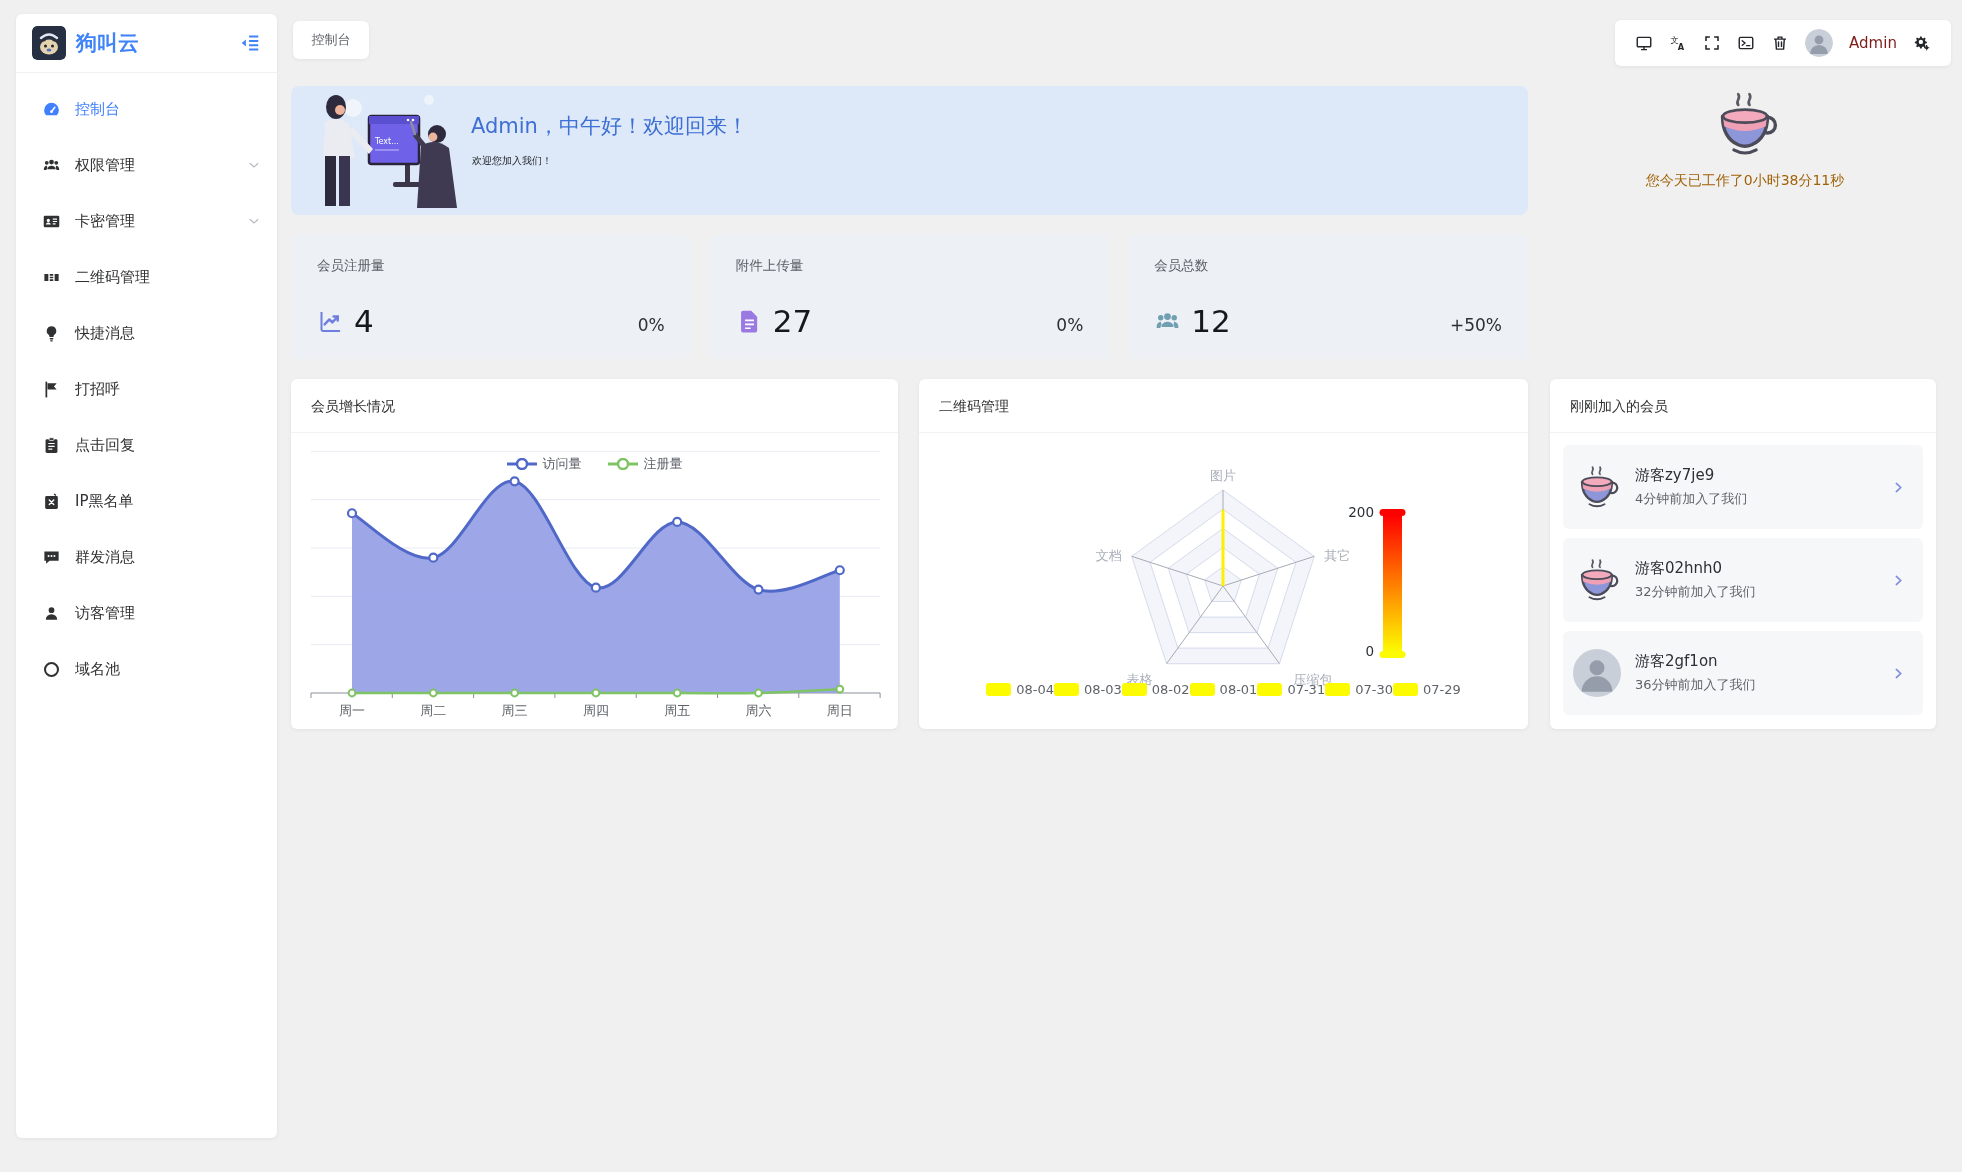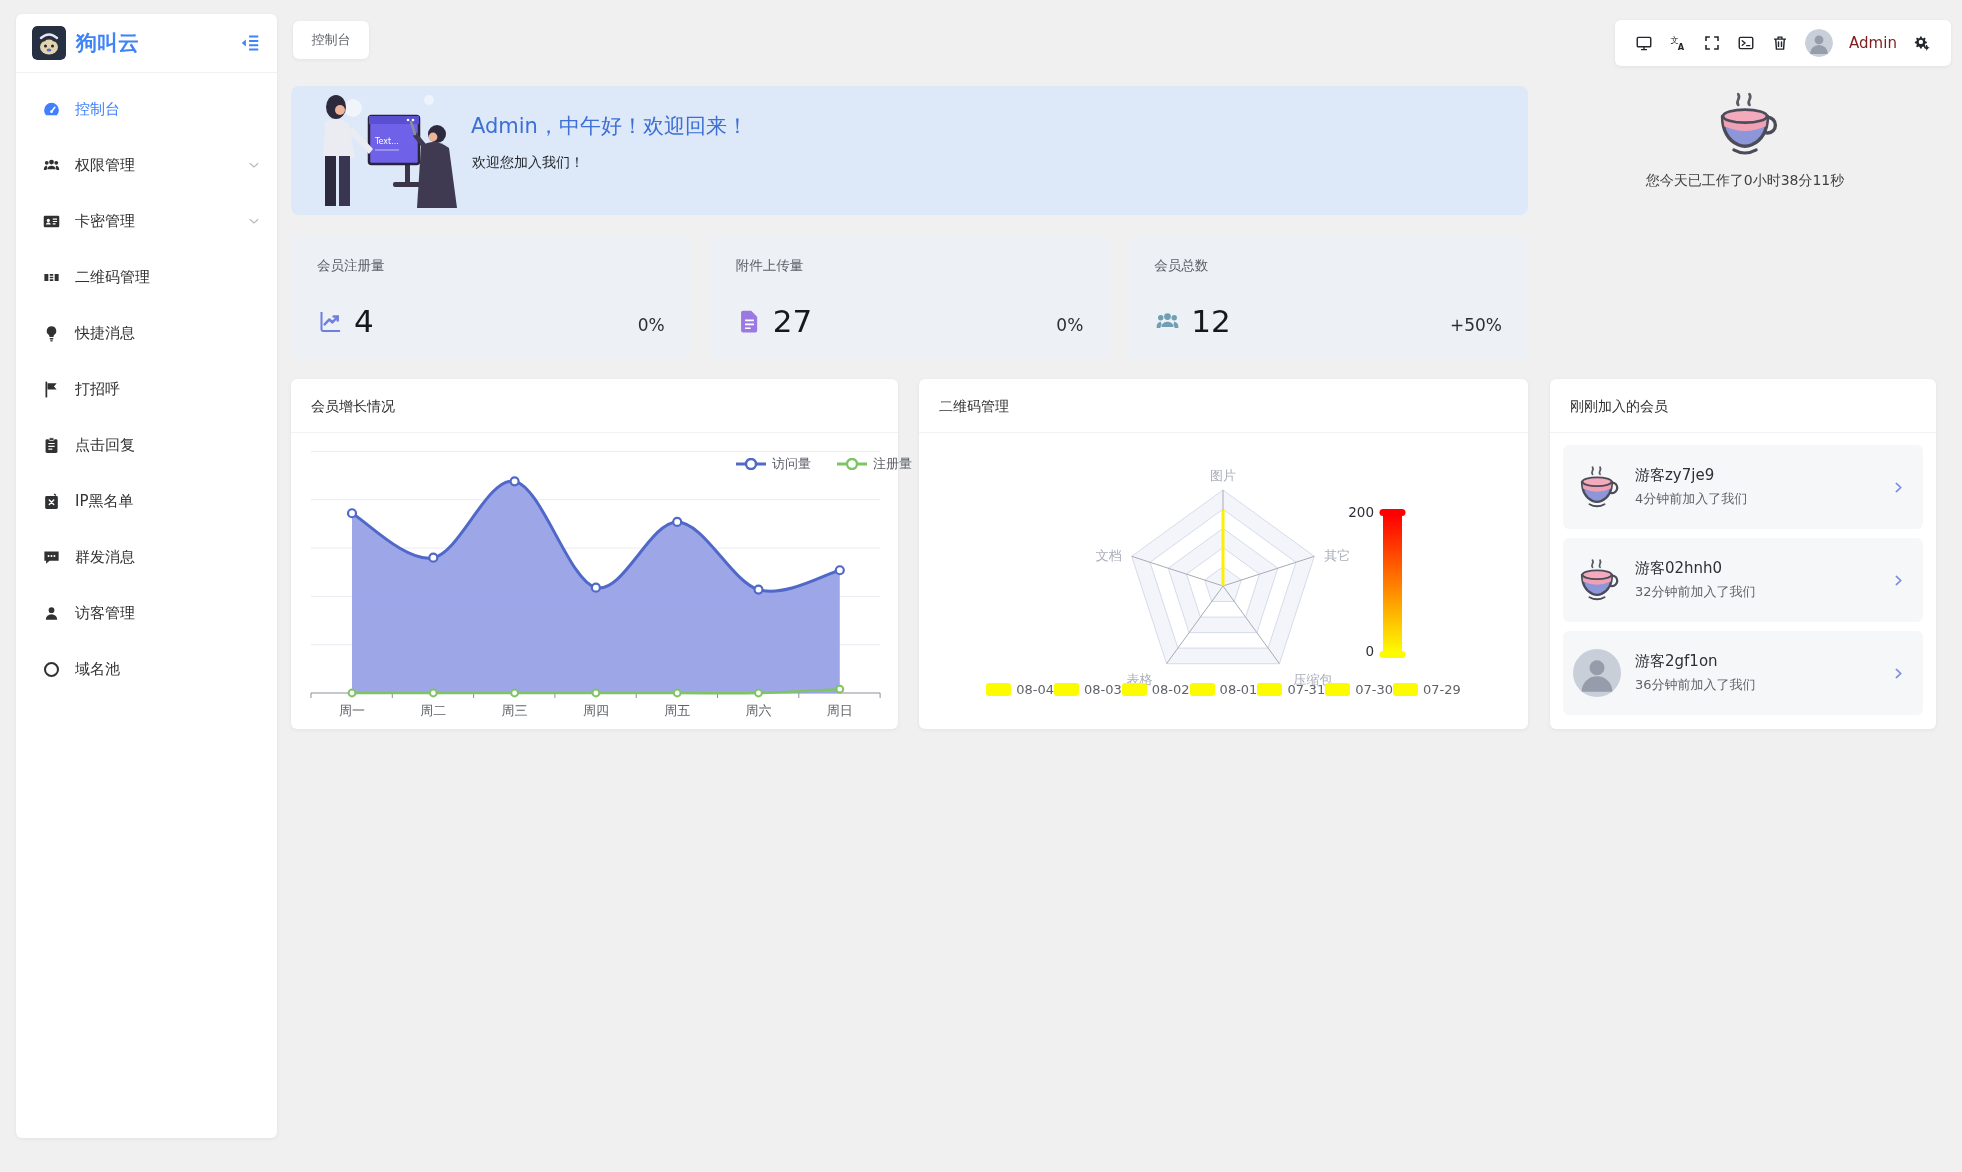--- a/index.html
+++ b/index.html
@@ -31,43 +31,43 @@
     display:flex;align-items:center;justify-content:space-between;padding:0 20px;box-sizing:border-box;}
   .tb-icon{width:18px;height:18px;color:#23262b;cursor:pointer;}
   .tb-icon svg{width:100%;height:100%;display:block;}
   #topbar-avatar{width:28px;height:28px;border-radius:50%;overflow:hidden;cursor:pointer;flex:none;}
   #topbar-user{font-size:15px;color:#7f1d1d;cursor:pointer;}
 
   
   #banner{position:absolute;left:291px;top:86px;width:1237px;height:129px;background:#dde8f8;border-radius:8px;}
   #banner-illustration{position:absolute;left:18px;bottom:3px;}
   #banner-title{position:absolute;left:180px;top:26px;font-size:21px;color:#3d6fd4;}
-  #banner-subtitle{position:absolute;left:181px;top:68px;font-size:14px;color:#23262b;}
+  #banner-subtitle{position:absolute;left:181px;top:68px;font-size:10px;color:#23262b;}
 
   
   #worktime{position:absolute;left:1590px;top:88px;width:310px;text-align:center;}
   #worktime .cup{display:inline-block;width:72px;height:72px;}
-  #worktime-text{margin-top:8px;font-size:14px;color:#404040;}
+  #worktime-text{margin-top:8px;font-size:14px;color:#a16207;}
 
   
   #stats{position:absolute;left:291px;top:235px;width:1237px;height:124px;display:flex;gap:19px;}
   .stat-card{flex:1;background:#edf0f5;border-radius:6px;position:relative;padding:22px 26px;box-sizing:border-box;}
   .stat-label{font-size:13.5px;color:#5a5e66;}
   .stat-value-row{position:absolute;left:26px;bottom:20px;display:flex;align-items:center;gap:10px;}
   .stat-icon{width:27px;height:27px;}
   .stat-icon svg{width:100%;height:100%;display:block;}
   .stat-value{font-size:31px;color:#15181d;}
   .stat-delta{position:absolute;right:26px;bottom:24px;font-size:17px;color:#2b2f36;}
 
   
   .panel-header{height:54px;box-sizing:border-box;padding:19px 20px 0 20px;font-size:14px;color:#303133;border-bottom:1px solid #f0f2f5;}
   #chart1{position:absolute;left:291px;top:379px;width:607px;height:350px;}
   #chart2{position:absolute;left:919px;top:379px;width:609px;height:350px;}
   #line-svg,#radar-svg{position:absolute;left:0;top:0;}
-  #line-legend{position:absolute;left:0;top:76px;width:100%;display:flex;justify-content:flex-end;gap:26px;z-index:2;margin-left:14px;}
+  #line-legend{position:absolute;left:0;top:76px;width:100%;display:flex;justify-content:center;gap:26px;z-index:2;}
   .lg-item{display:flex;align-items:center;gap:6px;font-size:13px;color:#5a5e66;cursor:pointer;}
   #radar-legend{position:absolute;left:0;top:303px;width:100%;display:flex;justify-content:center;}
   .rlg-item{display:flex;align-items:center;gap:5px;font-size:13px;color:#5f6368;cursor:pointer;}
   .rlg-chip{width:25px;height:13px;border-radius:3px;}
 
   
   #members{position:absolute;left:1550px;top:379px;width:386px;height:350px;}
   #member-list{padding:12px 13px 0 13px;}
   .member-item{height:84px;margin-bottom:9px;background:#f6f7f9;border-radius:6px;
     display:flex;align-items:center;padding:0 18px 0 10px;box-sizing:border-box;cursor:pointer;}

